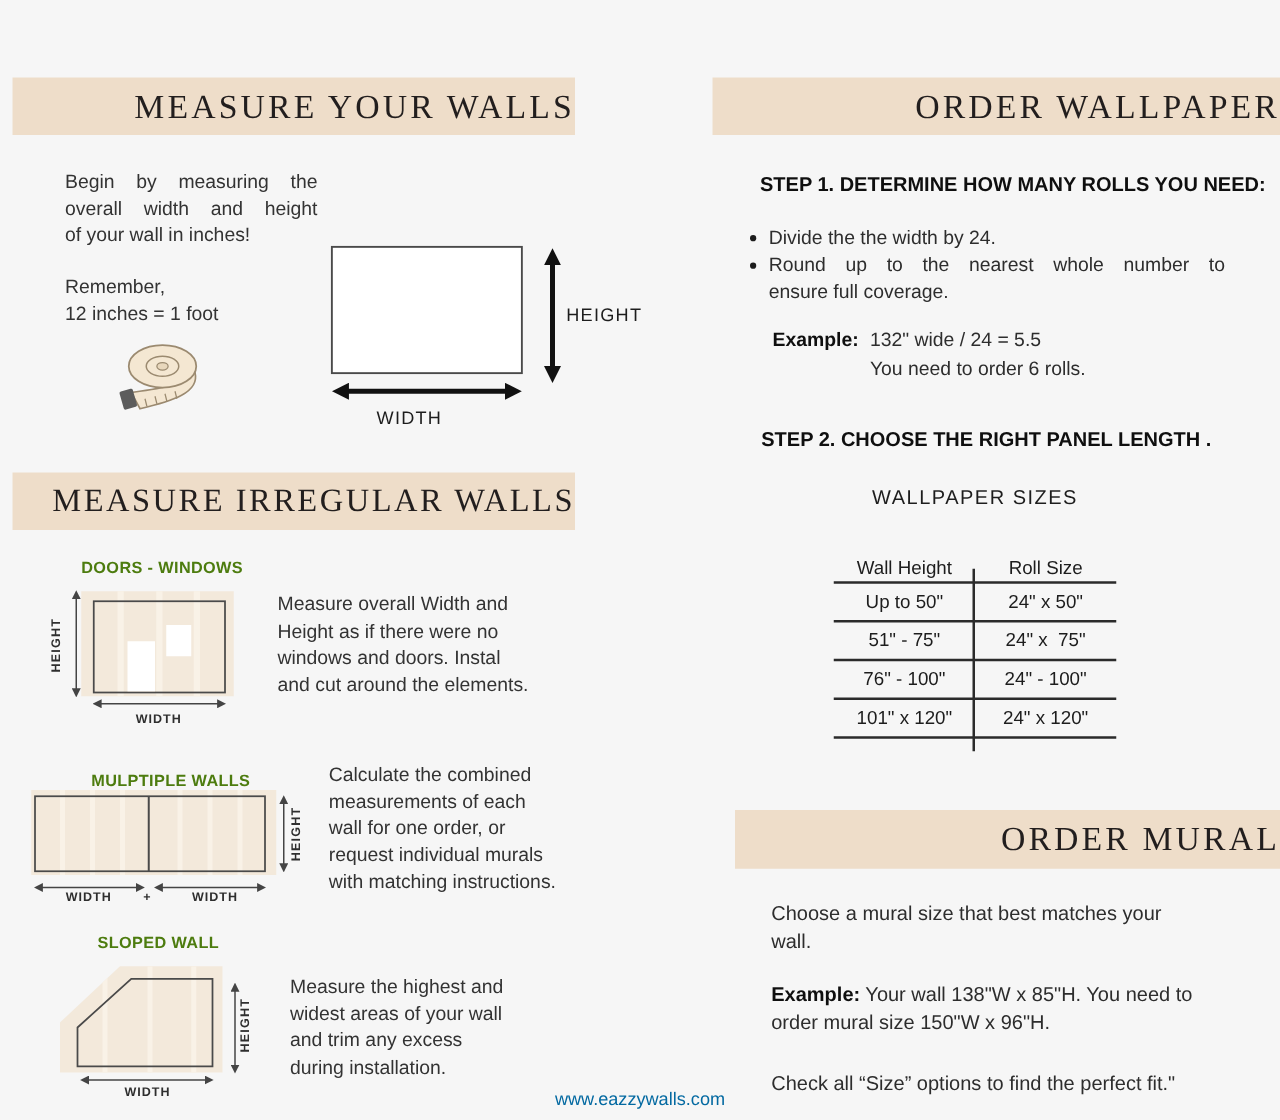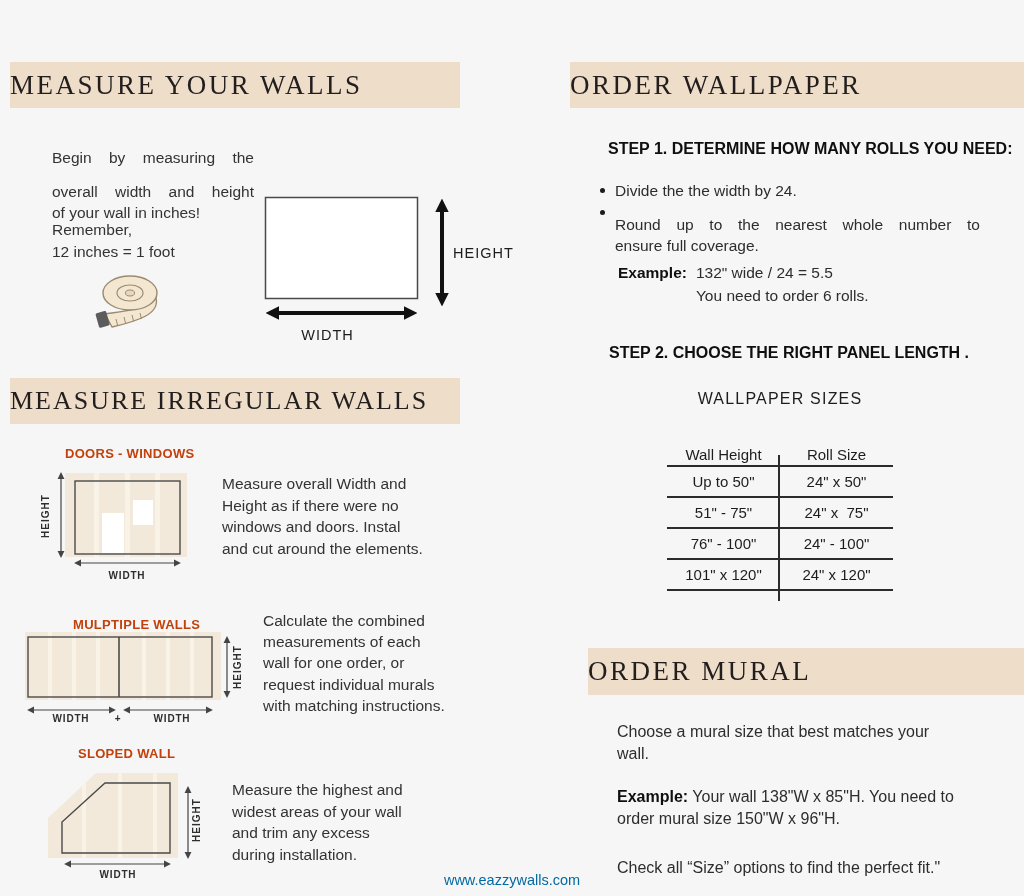--- a/index.html
+++ b/index.html
@@ -1,26 +1,26 @@
 <!DOCTYPE html>
 <html><head>
 <meta charset="utf-8">
 <style>
   html,body { margin:0; padding:0; }
   body { width:1024px; height:896px; background:#f6f6f6; font-family:"Liberation Sans",sans-serif; }
   #poster { position:relative; width:1024px; height:896px; background:#f6f6f6; overflow:hidden; }
 
-  .band { position:absolute; background:#eeddc9; display:flex; align-items:center; justify-content:flex-start; }
+  .band { position:absolute; background:#eeddc9; display:flex; align-items:center; justify-content:flex-end; }
   .band-title { font-family:"Liberation Serif",serif; font-size:27px; letter-spacing:2.5px; color:#221e1e; white-space:nowrap; }
 
   .body-text { position:absolute; font-size:15.5px; line-height:21.5px; color:#333; }
   .ln { display:block; }
-  .just { text-align:justify; text-align-last:justify;margin-top:12px; }
-
-  .mini-head { position:absolute; font-size:13px; font-weight:700; letter-spacing:.3px; color:#c2410c; }
+  .just { text-align:justify; text-align-last:justify; }
+
+  .mini-head { position:absolute; font-size:13px; font-weight:700; letter-spacing:.3px; color:#4d7c0f; }
   .step-head { position:absolute; font-size:16px; font-weight:700; color:#0f0f0f; white-space:nowrap;margin-left:16px; }
 
   .dim-label { position:absolute; font-size:14.5px; font-weight:500; letter-spacing:1px; color:#1d1d1d; }
   .vlabel { position:absolute; writing-mode:vertical-rl; transform:rotate(180deg);
             font-size:10px; font-weight:600; letter-spacing:1px; color:#2e2e2e; text-align:center; }
   .hlabel-sm { position:absolute; font-size:10px; font-weight:600; letter-spacing:.8px; color:#2e2e2e; text-align:center; }
 
   .bullets { position:absolute; left:600px; top:180px; width:380px; font-size:15.5px; line-height:21.5px; color:#2d2d2d; }
   .bullet-item { display:flex; }
   .bullet-dot { width:5px; height:5px; border-radius:50%; background:#1c1c1c; margin:8px 10px 0 0; flex:none; }

